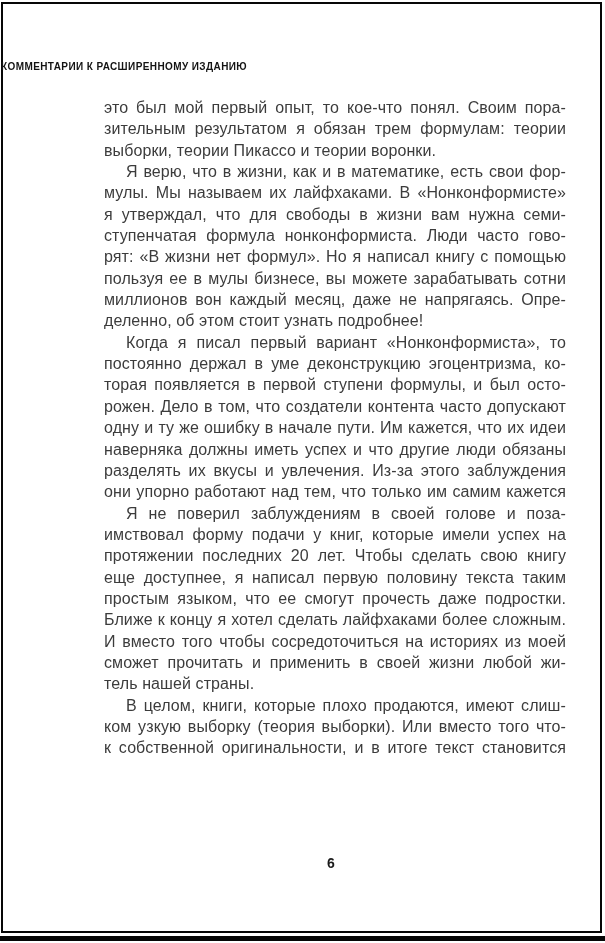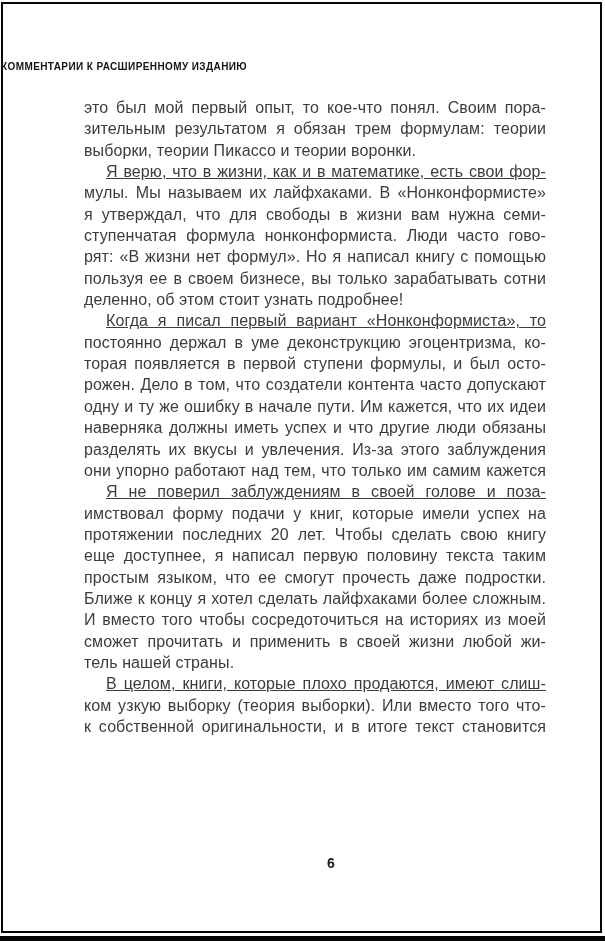--- a/index.html
+++ b/index.html
@@ -25,34 +25,34 @@
     position: absolute;
     top: 61px; left: 1px; width: 100%;
     text-align: left;
     font-size: 10px;
     font-weight: bold;
     letter-spacing: 0.4px;
     color: #141414;
   }
   .body-text {
     position: absolute;
-    left: 84px; top: 97px; width: 462px;
+    left: 104px; top: 97px; width: 462px;
     font-size: 16px;
     line-height: 21.35px;
     color: #3c3c3c;
     letter-spacing: 0.1px;
   }
   .paragraph { margin: 0; }
   .line {
     text-align: justify;
     text-align-last: justify;
     text-justify: inter-word;
     white-space: normal;
   }
-  .line.indent { text-indent: 22px; text-decoration: underline; }
+  .line.indent { text-indent: 22px; }
   .line.last { text-align-last: left; }
   .page-number {
     position: absolute;
     top: 855px; left: 100px; width: 462px;
     text-align: center;
     font-size: 14px;
     font-weight: bold;
     color: #1a1a1a;
   }
 </style>
@@ -69,21 +69,22 @@
       <div class="line">это был мой первый опыт, то кое-что понял. Своим пора-</div>
       <div class="line">зительным результатом я обязан трем формулам: теории</div>
       <div class="line last">выборки, теории Пикассо и теории воронки.</div>
     </div>
     <div class="paragraph">
       <div class="line indent">Я верю, что в жизни, как и в математике, есть свои фор-</div>
       <div class="line">мулы. Мы называем их лайфхаками. В «Нонконформисте»</div>
       <div class="line">я утверждал, что для свободы в жизни вам нужна семи-</div>
       <div class="line">ступенчатая формула нонконформиста. Люди часто гово-</div>
       <div class="line">рят: «В жизни нет формул». Но я написал книгу с помощью</div>
-      <div class="line">пользуя ее в своем бизнесе, вы только зарабатывать сотни</div>
+      <div class="line">пользуя ее в мулы бизнесе, вы можете зарабатывать сотни</div>
+      <div class="line">миллионов вон каждый месяц, даже не напрягаясь. Опре-</div>
       <div class="line last">деленно, об этом стоит узнать подробнее!</div>
     </div>
     <div class="paragraph">
       <div class="line indent">Когда я писал первый вариант «Нонконформиста», то</div>
       <div class="line">постоянно держал в уме деконструкцию эгоцентризма, ко-</div>
       <div class="line">торая появляется в первой ступени формулы, и был осто-</div>
       <div class="line">рожен. Дело в том, что создатели контента часто допускают</div>
       <div class="line">одну и ту же ошибку в начале пути. Им кажется, что их идеи</div>
       <div class="line">наверняка должны иметь успех и что другие люди обязаны</div>
       <div class="line">разделять их вкусы и увлечения. Из-за этого заблуждения</div>

